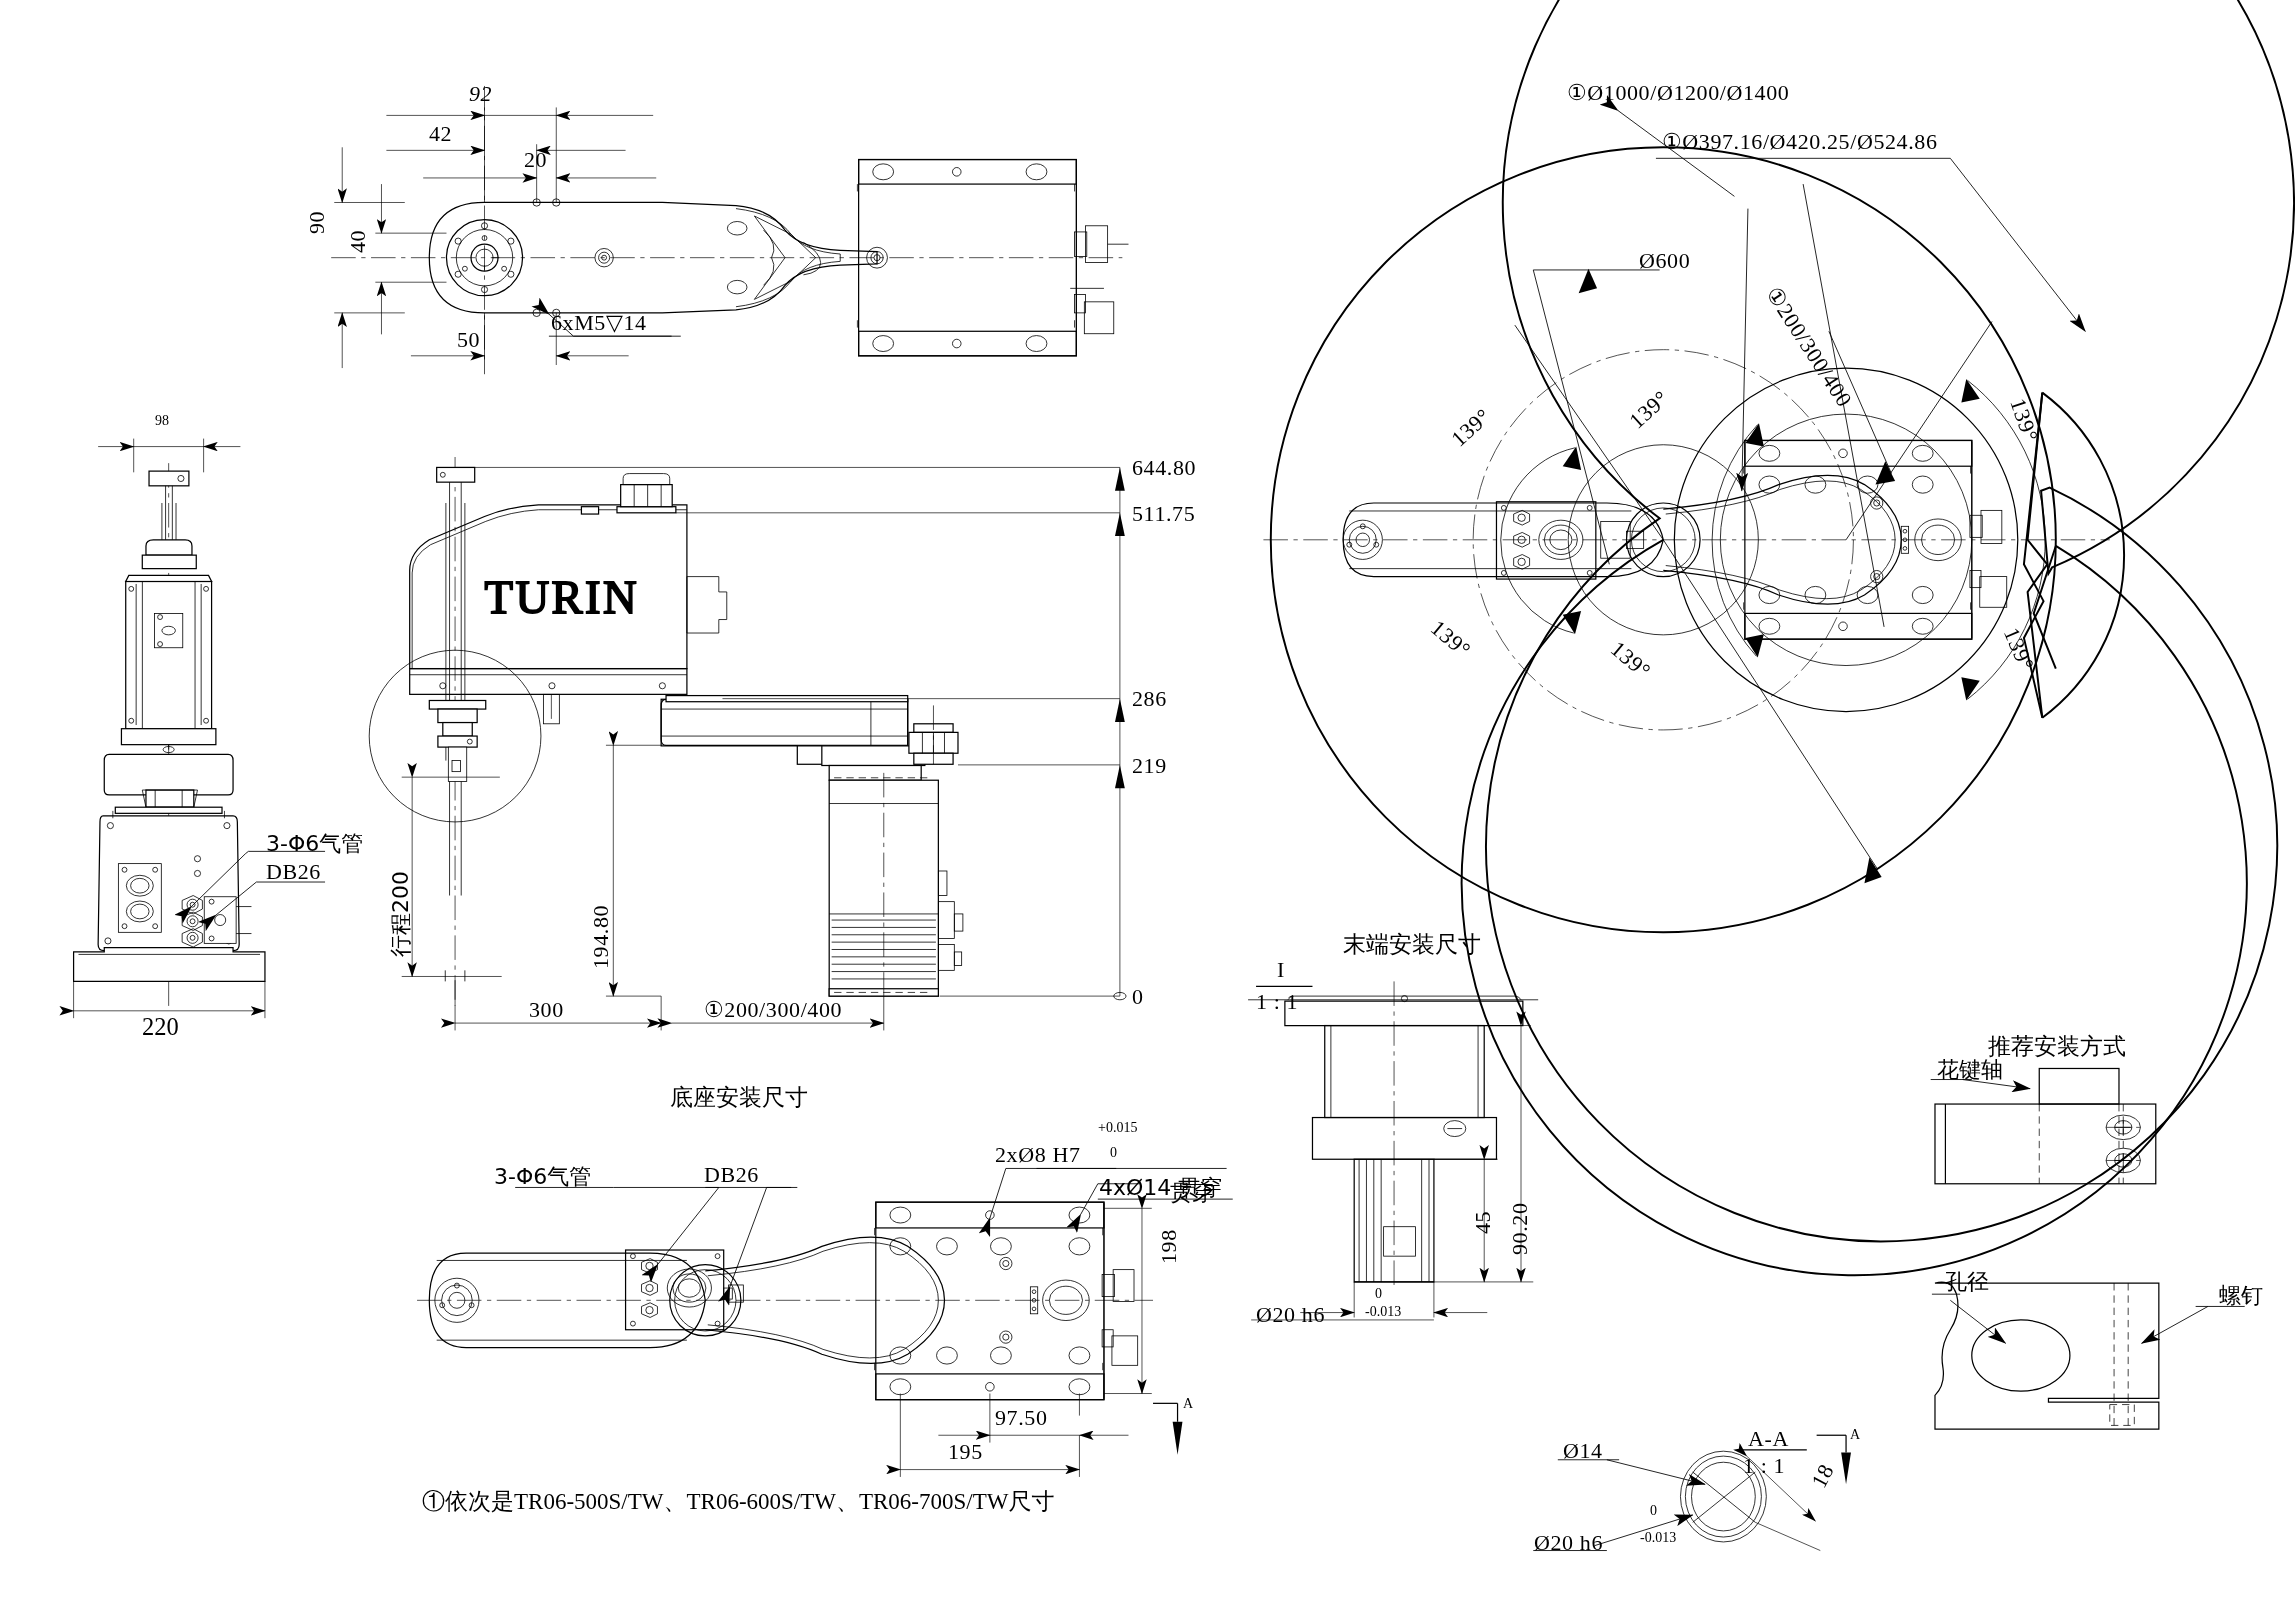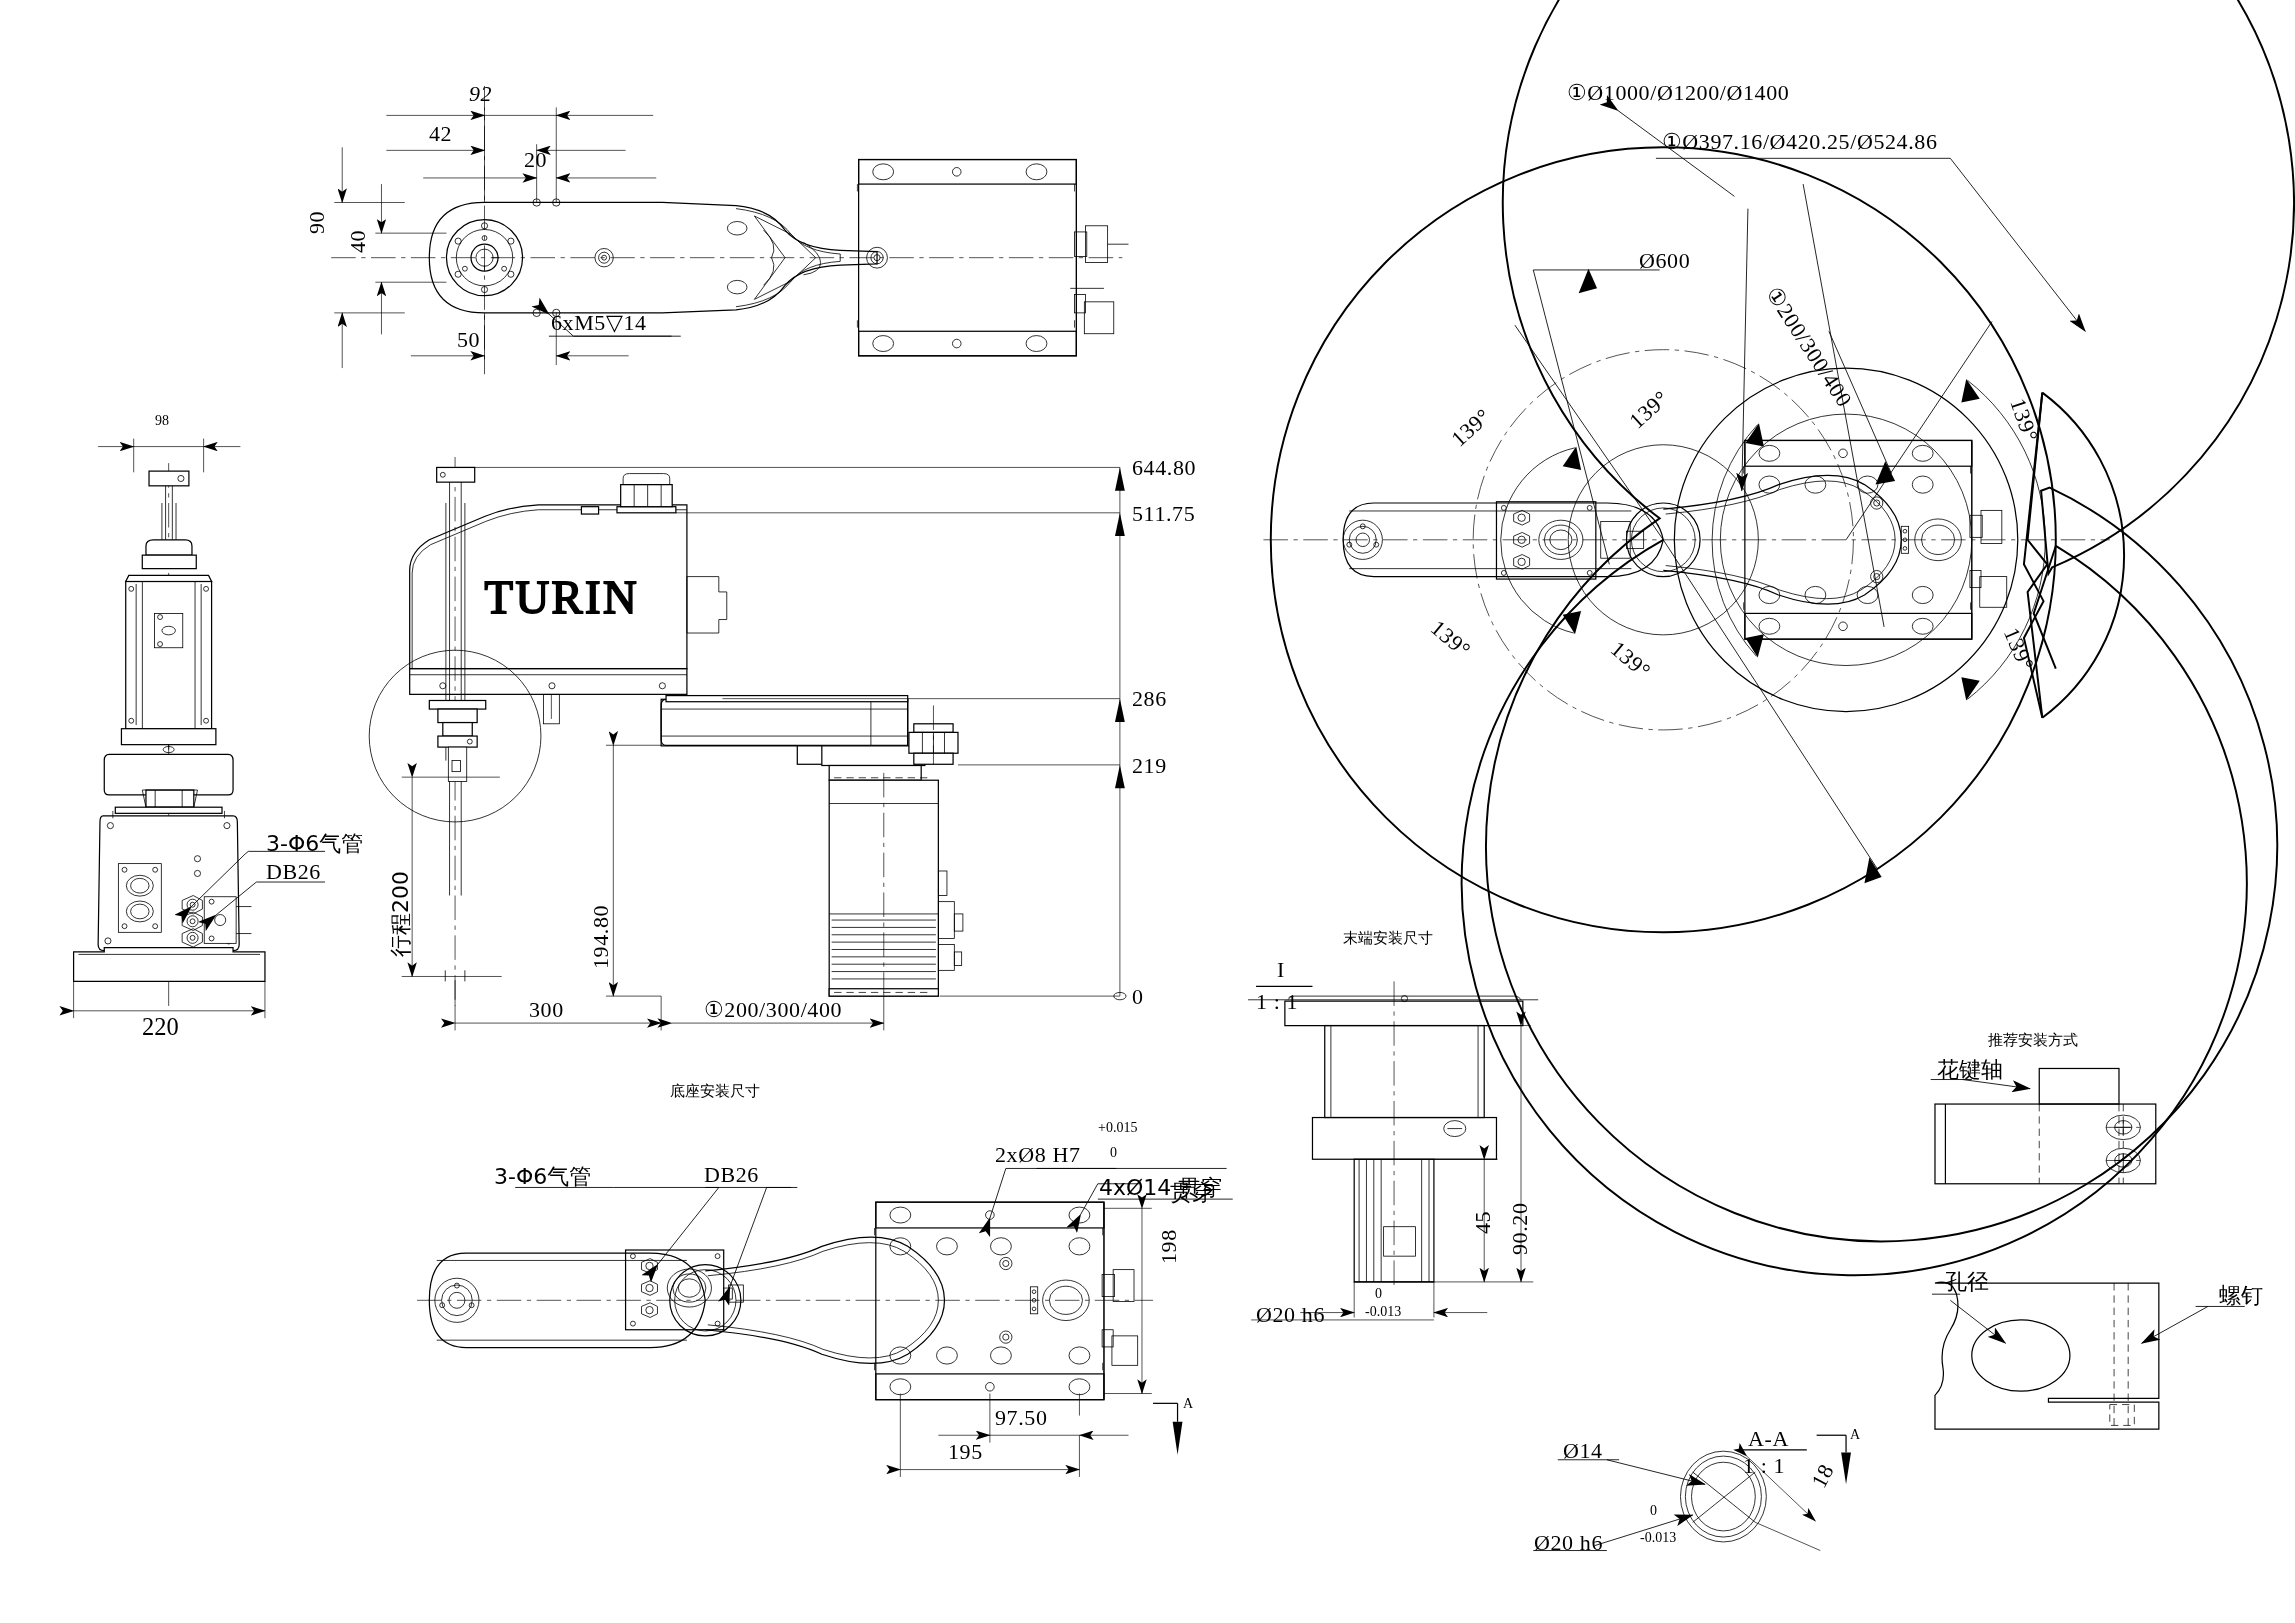--- a/index.html
+++ b/index.html
@@ -5,21 +5,21 @@
   html,body{margin:0;padding:0;background:#ffffff;}
   body{width:2295px;height:1623px;position:relative;overflow:hidden;
        font-family:"Liberation Serif","DejaVu Serif",serif;color:#000;}
   .sheet{position:absolute;inset:0;}
   svg{position:absolute;top:0;left:0;width:2295px;height:1623px;overflow:visible;}
   text{font-family:"Liberation Serif","DejaVu Serif",serif;fill:#000;}
   .dim{font-size:22px;letter-spacing:0.6px;}
   .dimS{font-size:14px;}
   .dimL{font-size:24.5px;}
   .cn{font-family:"DejaVu Sans","Liberation Sans",sans-serif;font-size:22px;}
-  .cnT{font-family:"DejaVu Sans","Liberation Sans",sans-serif;font-size:15px;}
+  .cnT{font-family:"DejaVu Sans","Liberation Sans",sans-serif;font-size:23px;}
   .cap{font-size:23px;}
   .ln{fill:none;stroke:#000;stroke-width:2;}
   .lnT{fill:none;stroke:#000;stroke-width:1.3;}
   .lnH{fill:none;stroke:#000;stroke-width:3.2;}
   .cen{fill:none;stroke:#000;stroke-width:1.1;stroke-dasharray:40 9 7 9;}
   .hid{fill:none;stroke:#000;stroke-width:1.2;stroke-dasharray:12 8;}
   .ext{fill:none;stroke:#000;stroke-width:1.1;}
   .lead{fill:none;stroke:#000;stroke-width:1.4;}
   .wht{fill:#ffffff;stroke:#000;stroke-width:2;}
   .whtT{fill:#ffffff;stroke:#000;stroke-width:1.3;}
@@ -791,20 +791,21 @@
 <div style="position:absolute;left:704px;top:1162px;" class="dim">DB26</div>
 <div style="position:absolute;left:1098px;top:1120px;" class="dimS">+0.015</div>
 <div style="position:absolute;left:995px;top:1142px;" class="dim">2xØ8 H7</div>
 <div style="position:absolute;left:1110px;top:1145px;" class="dimS">0</div>
 <div style="position:absolute;left:1170px;top:1178px;" class="cn">贯穿</div>
 <div style="position:absolute;left:1099px;top:1173px;" class="cn">4xØ14 贯穿</div>
 <div style="position:absolute;left:1156px;top:1264px;transform:rotate(-90deg);transform-origin:left top;" class="dim">198</div>
 <div style="position:absolute;left:995px;top:1405px;" class="dim">97.50</div>
 <div style="position:absolute;left:948px;top:1439px;" class="dim">195</div>
 <div style="position:absolute;left:1183px;top:1396px;" class="dimS">A</div>
+<div style="position:absolute;left:422px;top:1486px;" class="cap">①依次是TR06-500S/TW、TR06-600S/TW、TR06-700S/TW尺寸</div>
 
 <div style="position:absolute;left:1343px;top:929px;" class="cnT">末端安装尺寸</div>
 <div style="position:absolute;left:1277px;top:957px;" class="dim">I</div>
 <div style="position:absolute;left:1256px;top:989px;" class="dim">1 : 1</div>
 <div style="position:absolute;left:1470px;top:1234px;transform:rotate(-90deg);transform-origin:left top;" class="dim">45</div>
 <div style="position:absolute;left:1507px;top:1255px;transform:rotate(-90deg);transform-origin:left top;" class="dim">90.20</div>
 <div style="position:absolute;left:1375px;top:1286px;" class="dimS">0</div>
 <div style="position:absolute;left:1256px;top:1302px;" class="dim">Ø20 h6</div>
 <div style="position:absolute;left:1365px;top:1304px;" class="dimS">-0.013</div>
 

